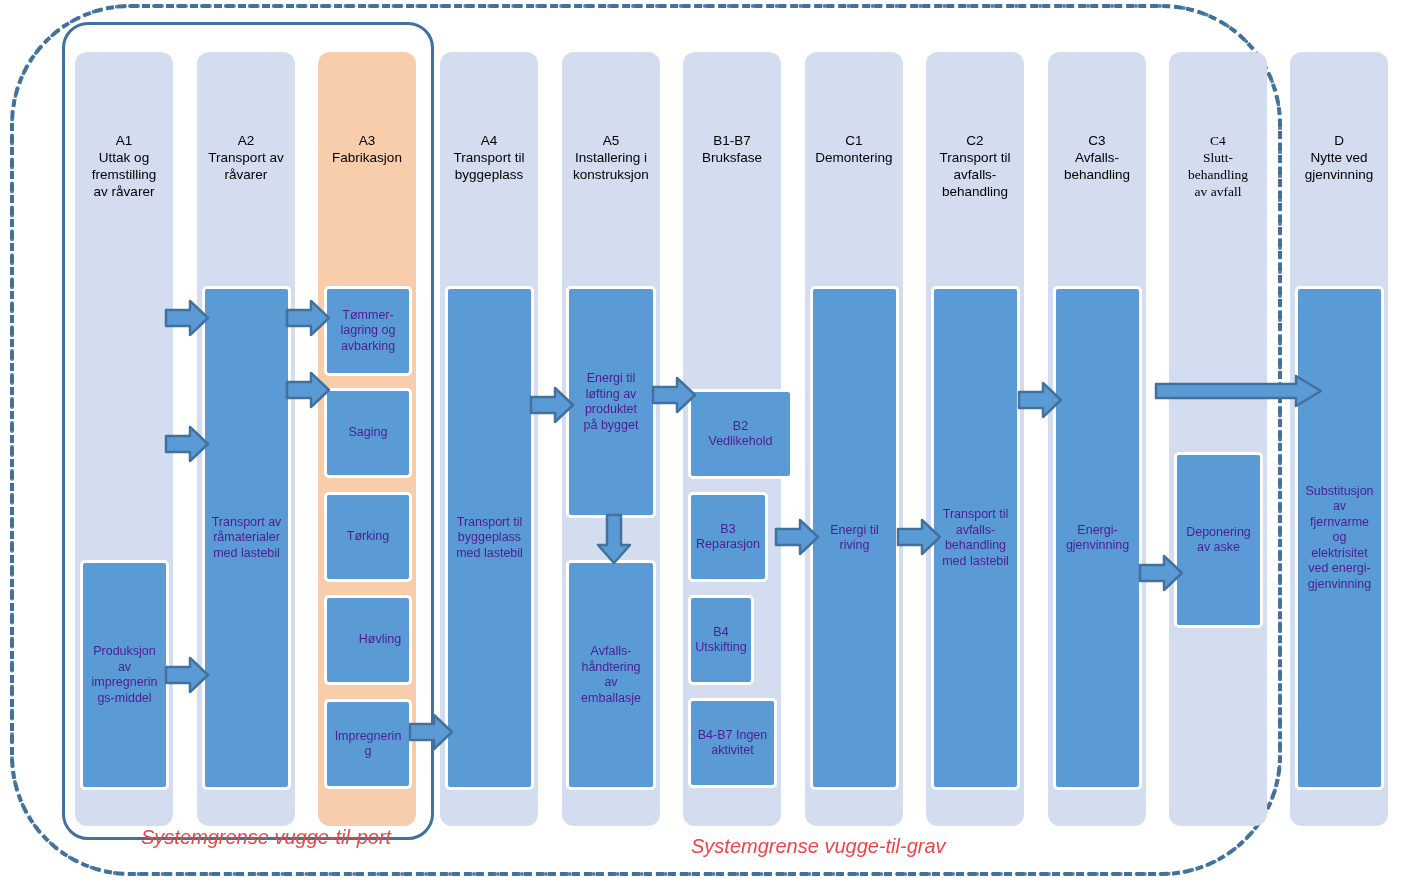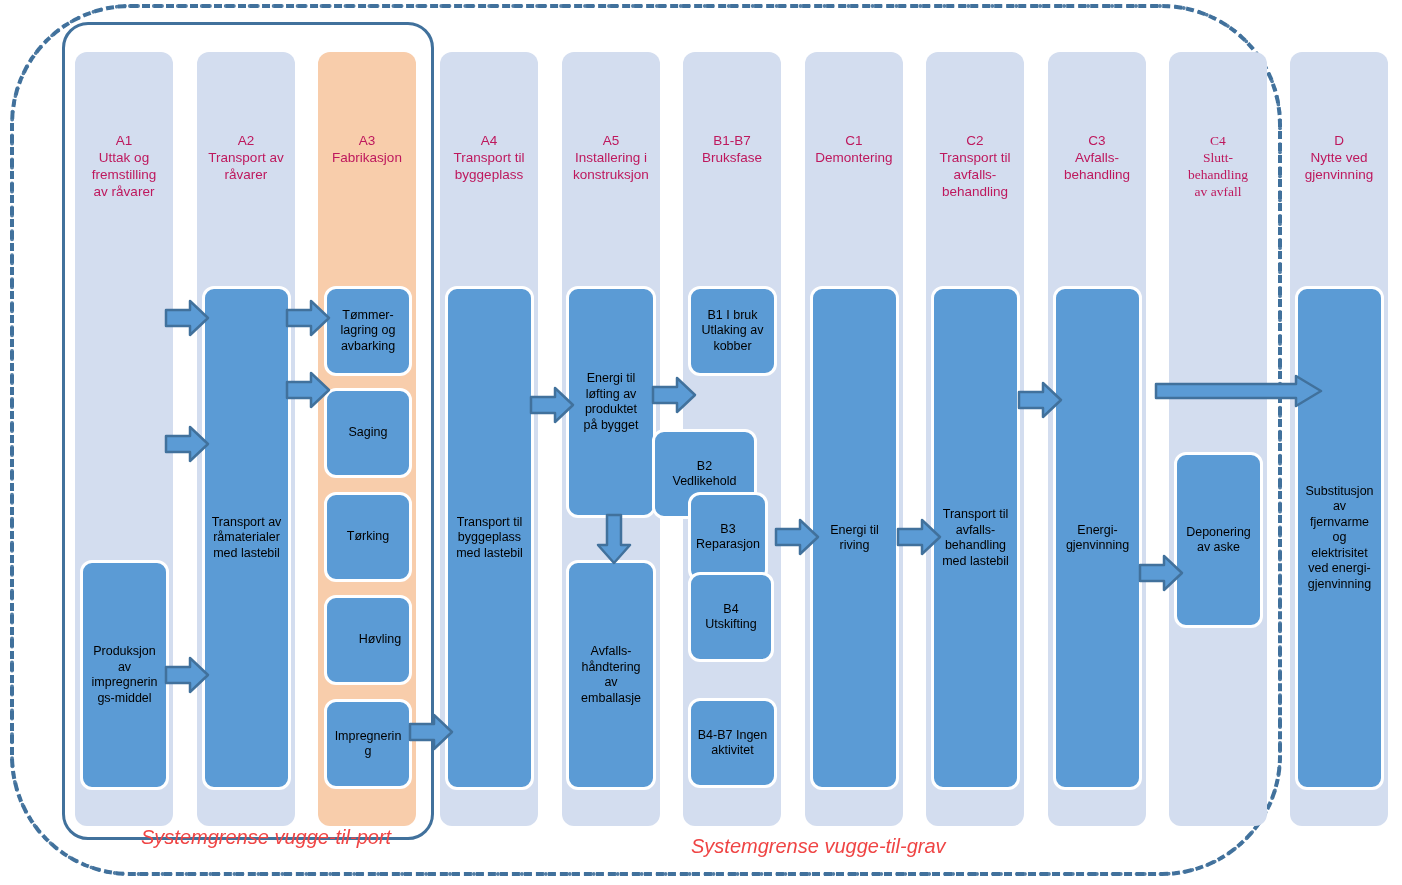--- a/index.html
+++ b/index.html
@@ -57,33 +57,33 @@
     background: #d3ddef;
     border-radius: 12px;
   }
   .col.orange { background: #f8cdab; }
 
   .col-head {
     position: absolute;
     left: 3px; right: 3px;
     top: 80px;
     text-align: center;
-    color: #be185d;
+    color: #000000;
     font-size: 13.5px;
     line-height: 17px;
     white-space: pre-line;
   }
 
   
   .box {
     position: absolute;
     background: #5b9bd5;
     border: 3px solid #ffffff;
-    border-radius: 12px;
-    color: #000000;
+    border-radius: 5px;
+    color: #4c1d95;
     font-size: 12.5px;
     line-height: 15.5px;
     display: flex;
     align-items: center;
     justify-content: center;
     text-align: center;
     padding: 2px 3px;
     white-space: pre-line;
   }
   .box.small-pad { padding: 2px 1px; }
@@ -182,28 +182,25 @@
 
   <div class="box" style="left:566px; top:286px; width:90px;  height:232px;">Energi til
 løfting av
 produktet
 på bygget</div>
   <div class="box" style="left:566px; top:560px; width:90px;  height:230px;">Avfalls-
 håndtering
 av
 emballasje</div>
 
-  <div class="box" style="left:688px; top:286px; width:89px;  height:90px;">B1 I bruk
-Utlaking av
-kobber</div>
-  <div class="box" style="left:652px; top:389px; width:105px;  height:90px;margin-top:40px;">B2
+  <div class="box" style="left:688px; top:389px; width:105px;  height:90px;">B2
 Vedlikehold</div>
   <div class="box" style="left:688px; top:492px; width:80px;  height:90px;">B3
 Reparasjon</div>
-  <div class="box" style="left:688px; top:572px; width:86px;  height:90px;">B4
+  <div class="box" style="left:688px; top:595px; width:66px;  height:90px;">B4
 Utskifting</div>
   <div class="box" style="left:688px; top:698px; width:89px;  height:90px;">B4-B7 Ingen
 aktivitet</div>
 
   <div class="box" style="left:810px; top:286px; width:89px;  height:504px;">Energi til
 riving</div>
 
   <div class="box" style="left:931px; top:286px; width:89px;  height:504px;">Transport til
 avfalls-
 behandling

